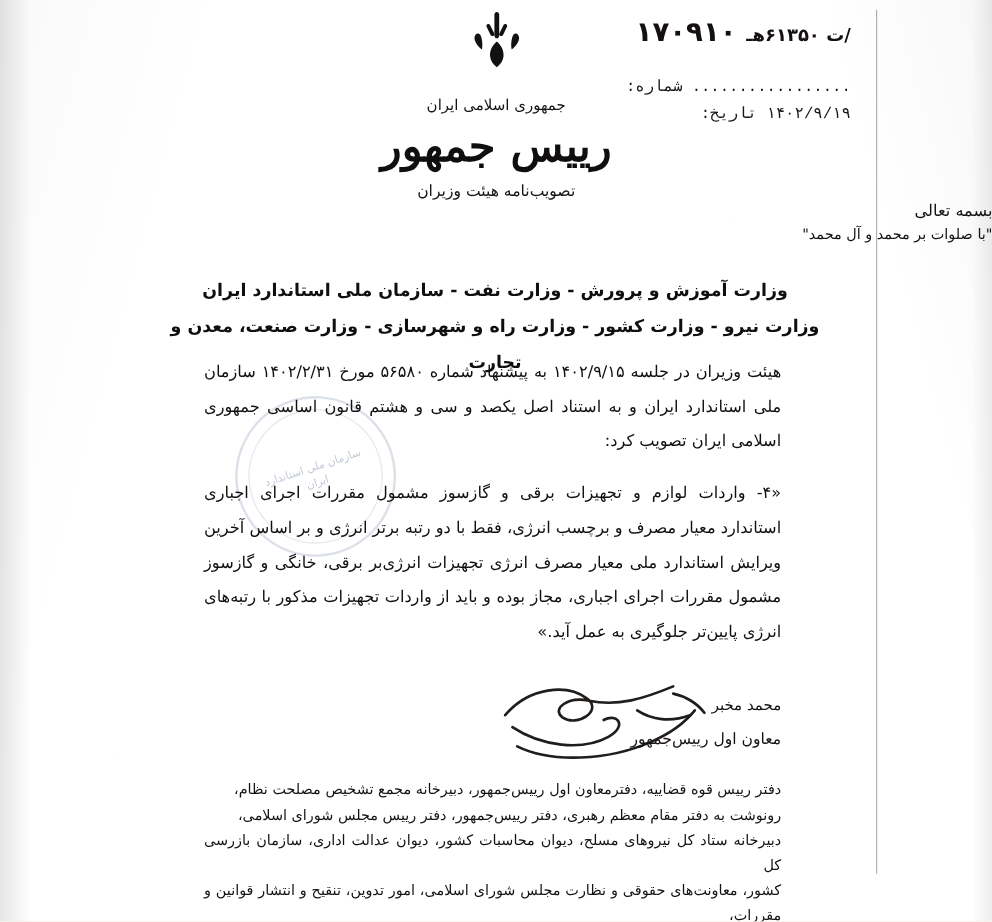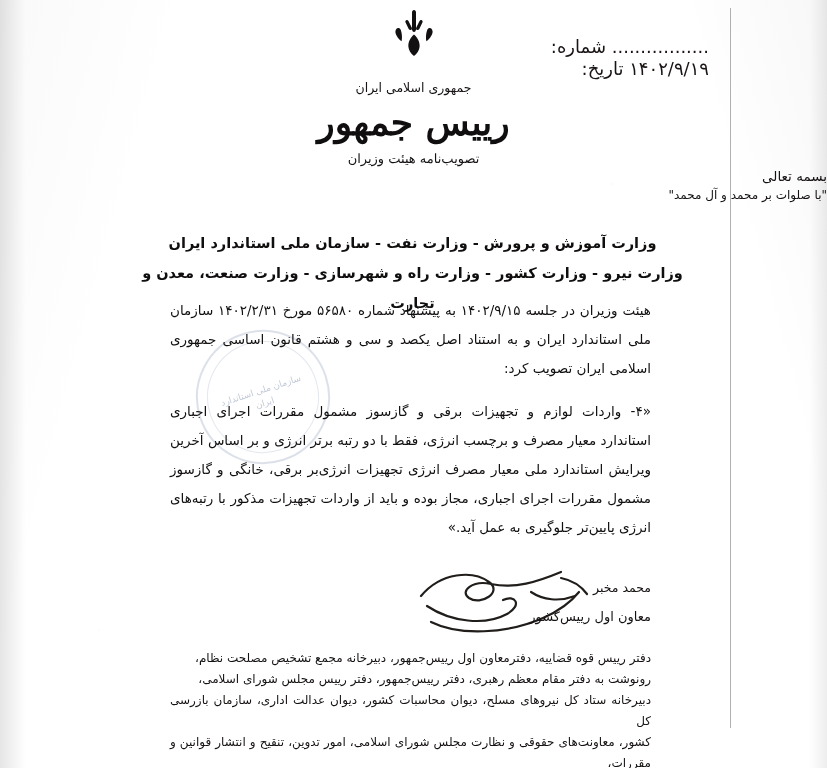--- a/index.html
+++ b/index.html
@@ -55,23 +55,24 @@
     letter-spacing: 1px;
     font-weight: 600;
     white-space: nowrap;
   }
   .reg-number .suffix {
     font-size: 15px;
     letter-spacing: 0;
   }
   .reg-lines {
     margin-top: 22px;
-    font-size: 18px;
+    font-size: 13px;
     line-height: 22px;
     color: #1a1514;
+    font-family: Liberation Mono, monospace;
   }
   .reg-lines .row {
     white-space: nowrap;
   }
   .dots { letter-spacing: 1px; }
 
   
   .margin-rule {
     position: absolute;
     top: 8px;
@@ -241,20 +242,24 @@
   }
 </style>
 </head>
 <body>
 
 <div class="page">
 
   <div class="margin-rule"></div>
 
   <div class="reg-block">
+    <div class="reg-number">
+      <span class="suffix">/ت ۶۱۳۵۰هـ</span>
+      <span>۱۷۰۹۱۰</span>
+    </div>
     <div class="reg-lines">
       <div class="row">
         <span class="dots">.................</span>
         <span>شماره:</span>
       </div>
       <div class="row">
         <span>۱۴۰۲/۹/۱۹</span>
         <span>تاریخ:</span>
       </div>
     </div>
@@ -304,21 +309,21 @@
         <g fill="none" stroke="currentColor" stroke-width="2.2" stroke-linecap="round">
           <path d="M10 30 C30 6, 62 4, 78 16 C92 26, 70 40, 58 32 C48 25, 62 14, 80 18 C104 23, 126 16, 150 6"></path>
           <path d="M16 40 C40 56, 74 60, 96 48 C112 39, 104 28, 92 34"></path>
           <path d="M20 56 C48 70, 96 68, 132 52 C148 45, 160 36, 168 26"></path>
           <path d="M120 26 C132 34, 148 36, 164 30"></path>
           <path d="M150 12 C160 14, 170 20, 176 28"></path>
         </g>
       </svg>
     </div>
     <div class="sig-name">محمد مخبر</div>
-    <div class="sig-role">معاون اول رییس‌کشور</div>
+    <div class="sig-role">معاون اول رییس‌جمهور</div>
   </div>
 
   <div class="cc">
     <div>دفتر رییس قوه قضاییه، دفترمعاون اول رییس‌جمهور، دبیرخانه مجمع تشخیص مصلحت نظام،</div>
     <div>رونوشت به دفتر مقام معظم رهبری، دفتر رییس‌جمهور، دفتر رییس مجلس شورای اسلامی،</div>
     <div>دبیرخانه ستاد کل نیروهای مسلح، دیوان محاسبات کشور، دیوان عدالت اداری، سازمان بازرسی کل</div>
     <div>کشور، معاونت‌های حقوقی و نظارت مجلس شورای اسلامی، امور تدوین، تنقیح و انتشار قوانین و مقررات،</div>
 
   </div>
 

